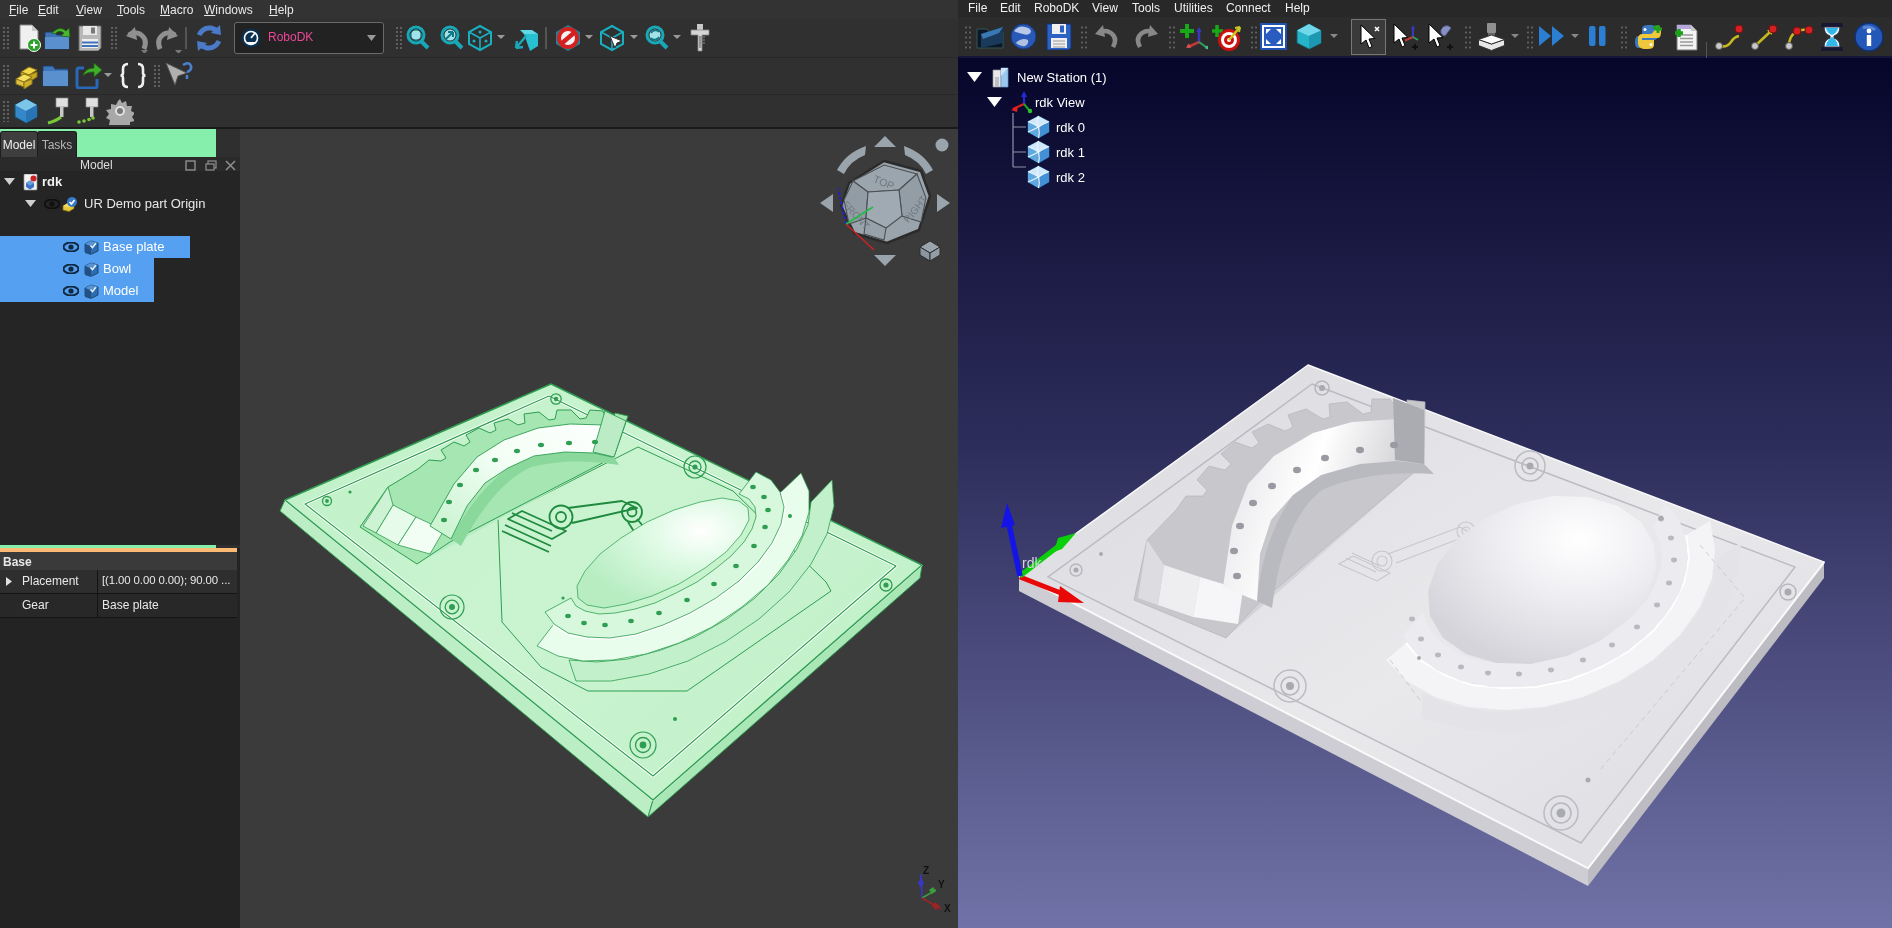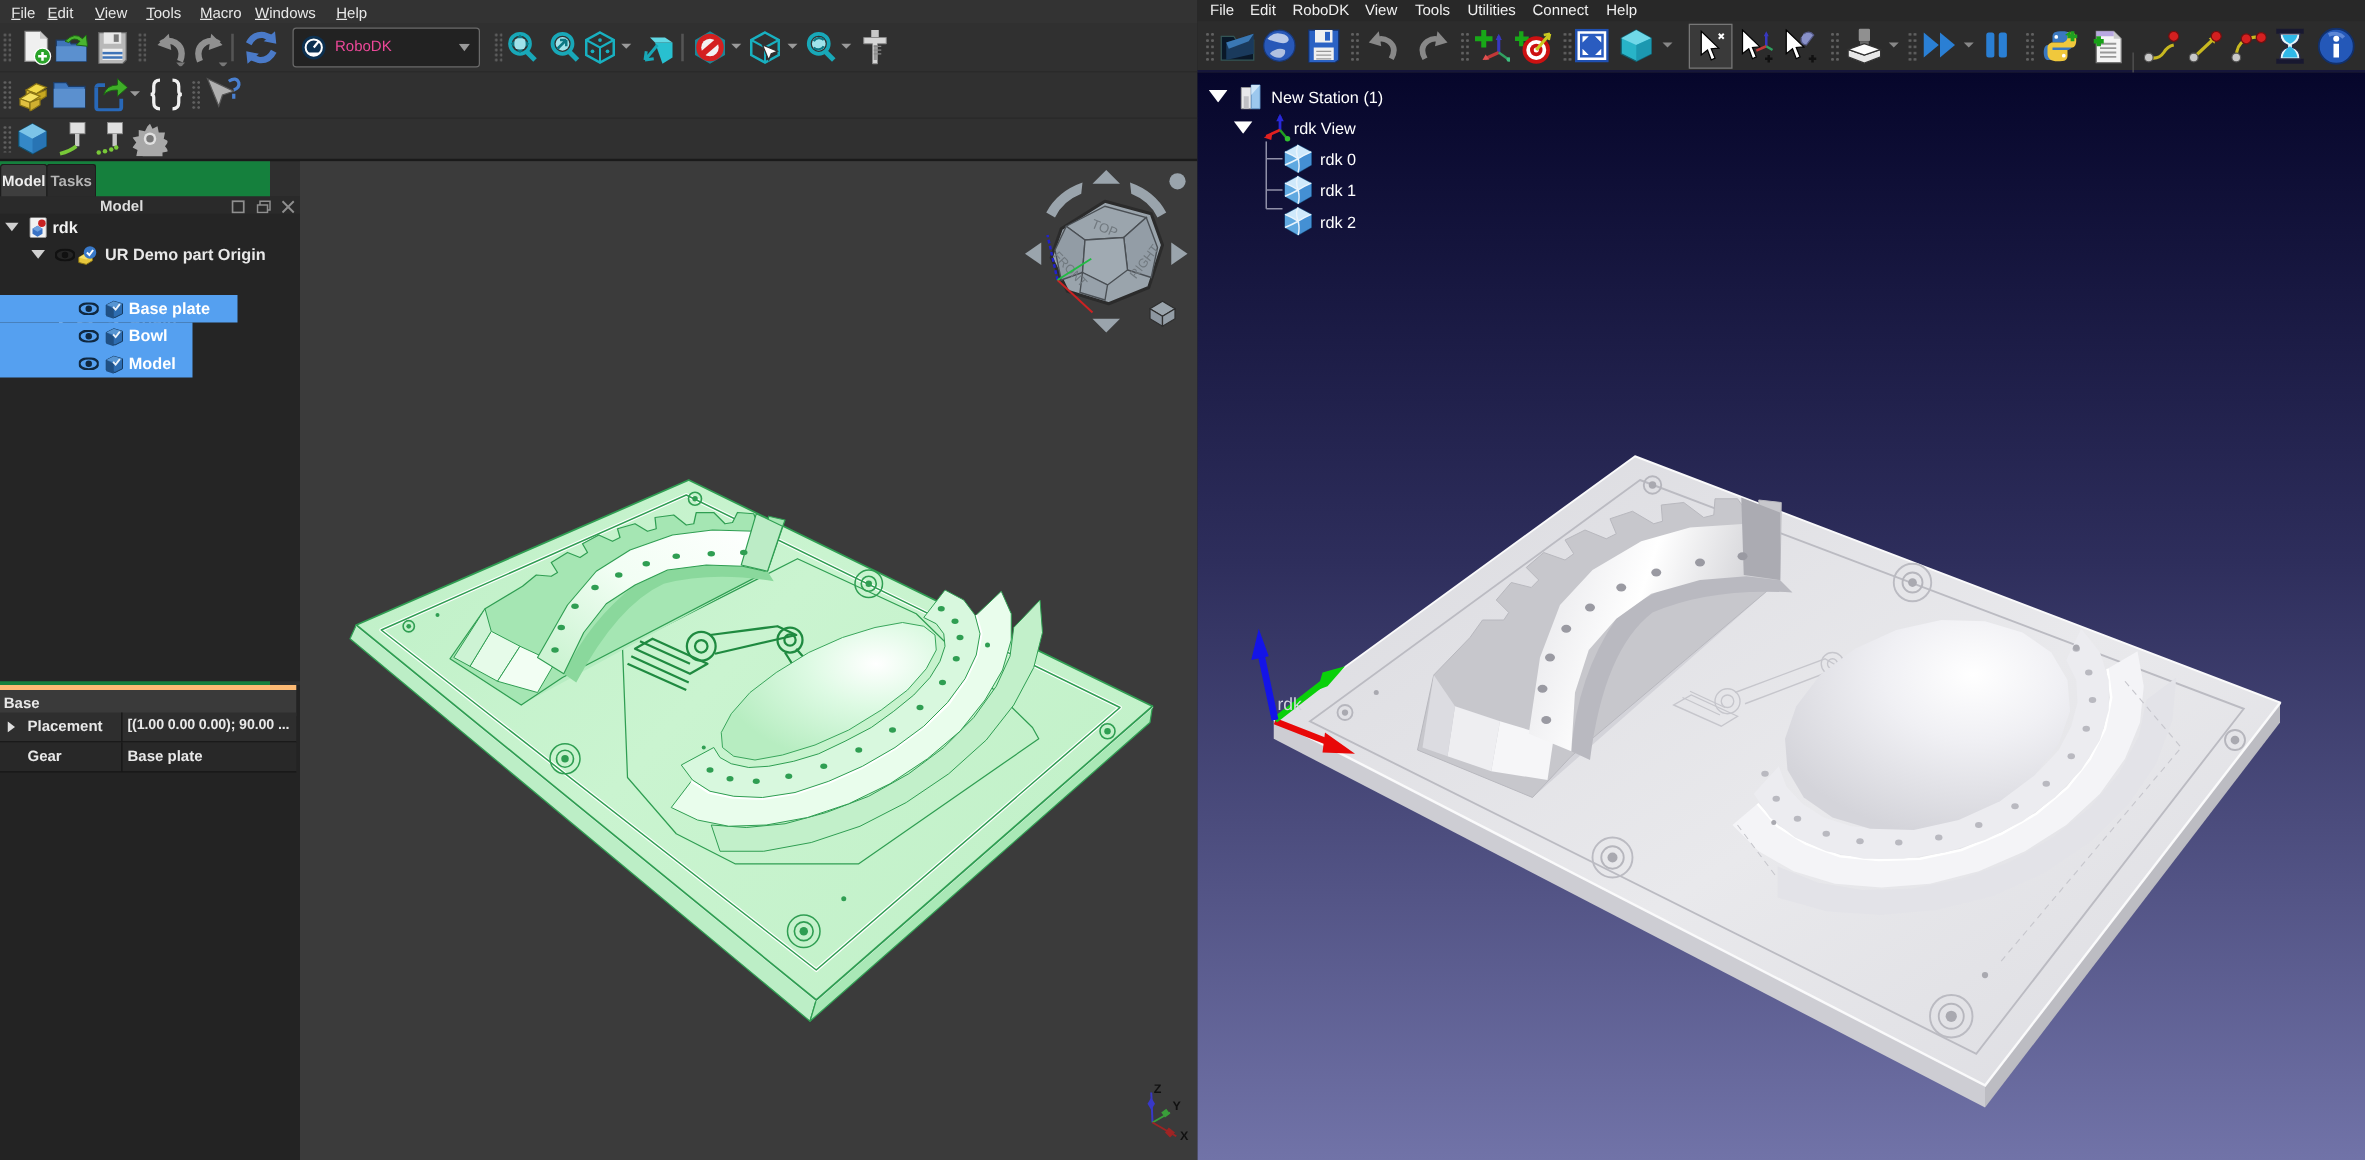--- a/index.html
+++ b/index.html
@@ -5,21 +5,21 @@
 html,body{margin:0;padding:0;background:#000;}
 body{width:1892px;height:928px;overflow:hidden;font-family:"Liberation Sans",sans-serif;position:relative;}
 .abs{position:absolute;}
 
 #lapp{left:0;top:0;width:958px;height:928px;background:#2f2f2f;}
 #lmenu{left:0;top:0;width:958px;height:19px;background:#333333;color:#e8e8e8;font-size:12px;}
 #lmenu span{position:absolute;top:3px;}
 #ltb1{left:0;top:19px;width:958px;height:38px;background:#303030;border-bottom:1px solid #282828;}
 #ltb2{left:0;top:58px;width:958px;height:36px;background:#303030;border-bottom:1px solid #282828;}
 #ltb3{left:0;top:95px;width:958px;height:32px;background:#303030;border-bottom:2px solid #1a1a1a;}
-#ldock{left:0;top:129px;width:216px;height:799px;background:#15803d;font-weight:bold;}
+#ldock{left:0;top:129px;width:216px;height:799px;background:#86efac;}
 .tab{position:absolute;top:2px;height:26px;font-size:12px;text-align:center;line-height:26px;}
 #tabModel{left:0;width:36px;background:#3e3e3e;color:#eeeeee;border:1px solid #1d1d1d;border-bottom:none;border-radius:3px 3px 0 0;}
 #tabTasks{left:37px;width:38px;background:#2b2b2b;color:#b5b5b5;border:1px solid #1d1d1d;border-bottom:none;border-radius:3px 3px 0 0;}
 #ptitle{left:0;top:28px;width:240px;height:16px;background:#2a2a2a;color:#dddddd;font-size:12px;}
 #ltree{left:0;top:42px;width:240px;height:374px;background:#252525;color:#d8d8d8;font-size:13px;}
 .trow{position:absolute;left:0;height:22px;line-height:22px;white-space:nowrap;}
 .hl{background:#55a0f0;color:#fff;}
 #lprops{left:0;top:419px;width:240px;height:380px;background:#232323;font-size:12px;color:#e8e8e8;}
 
 #rapp{left:958px;top:0;width:934px;height:928px;background:#2c2c2c;}

